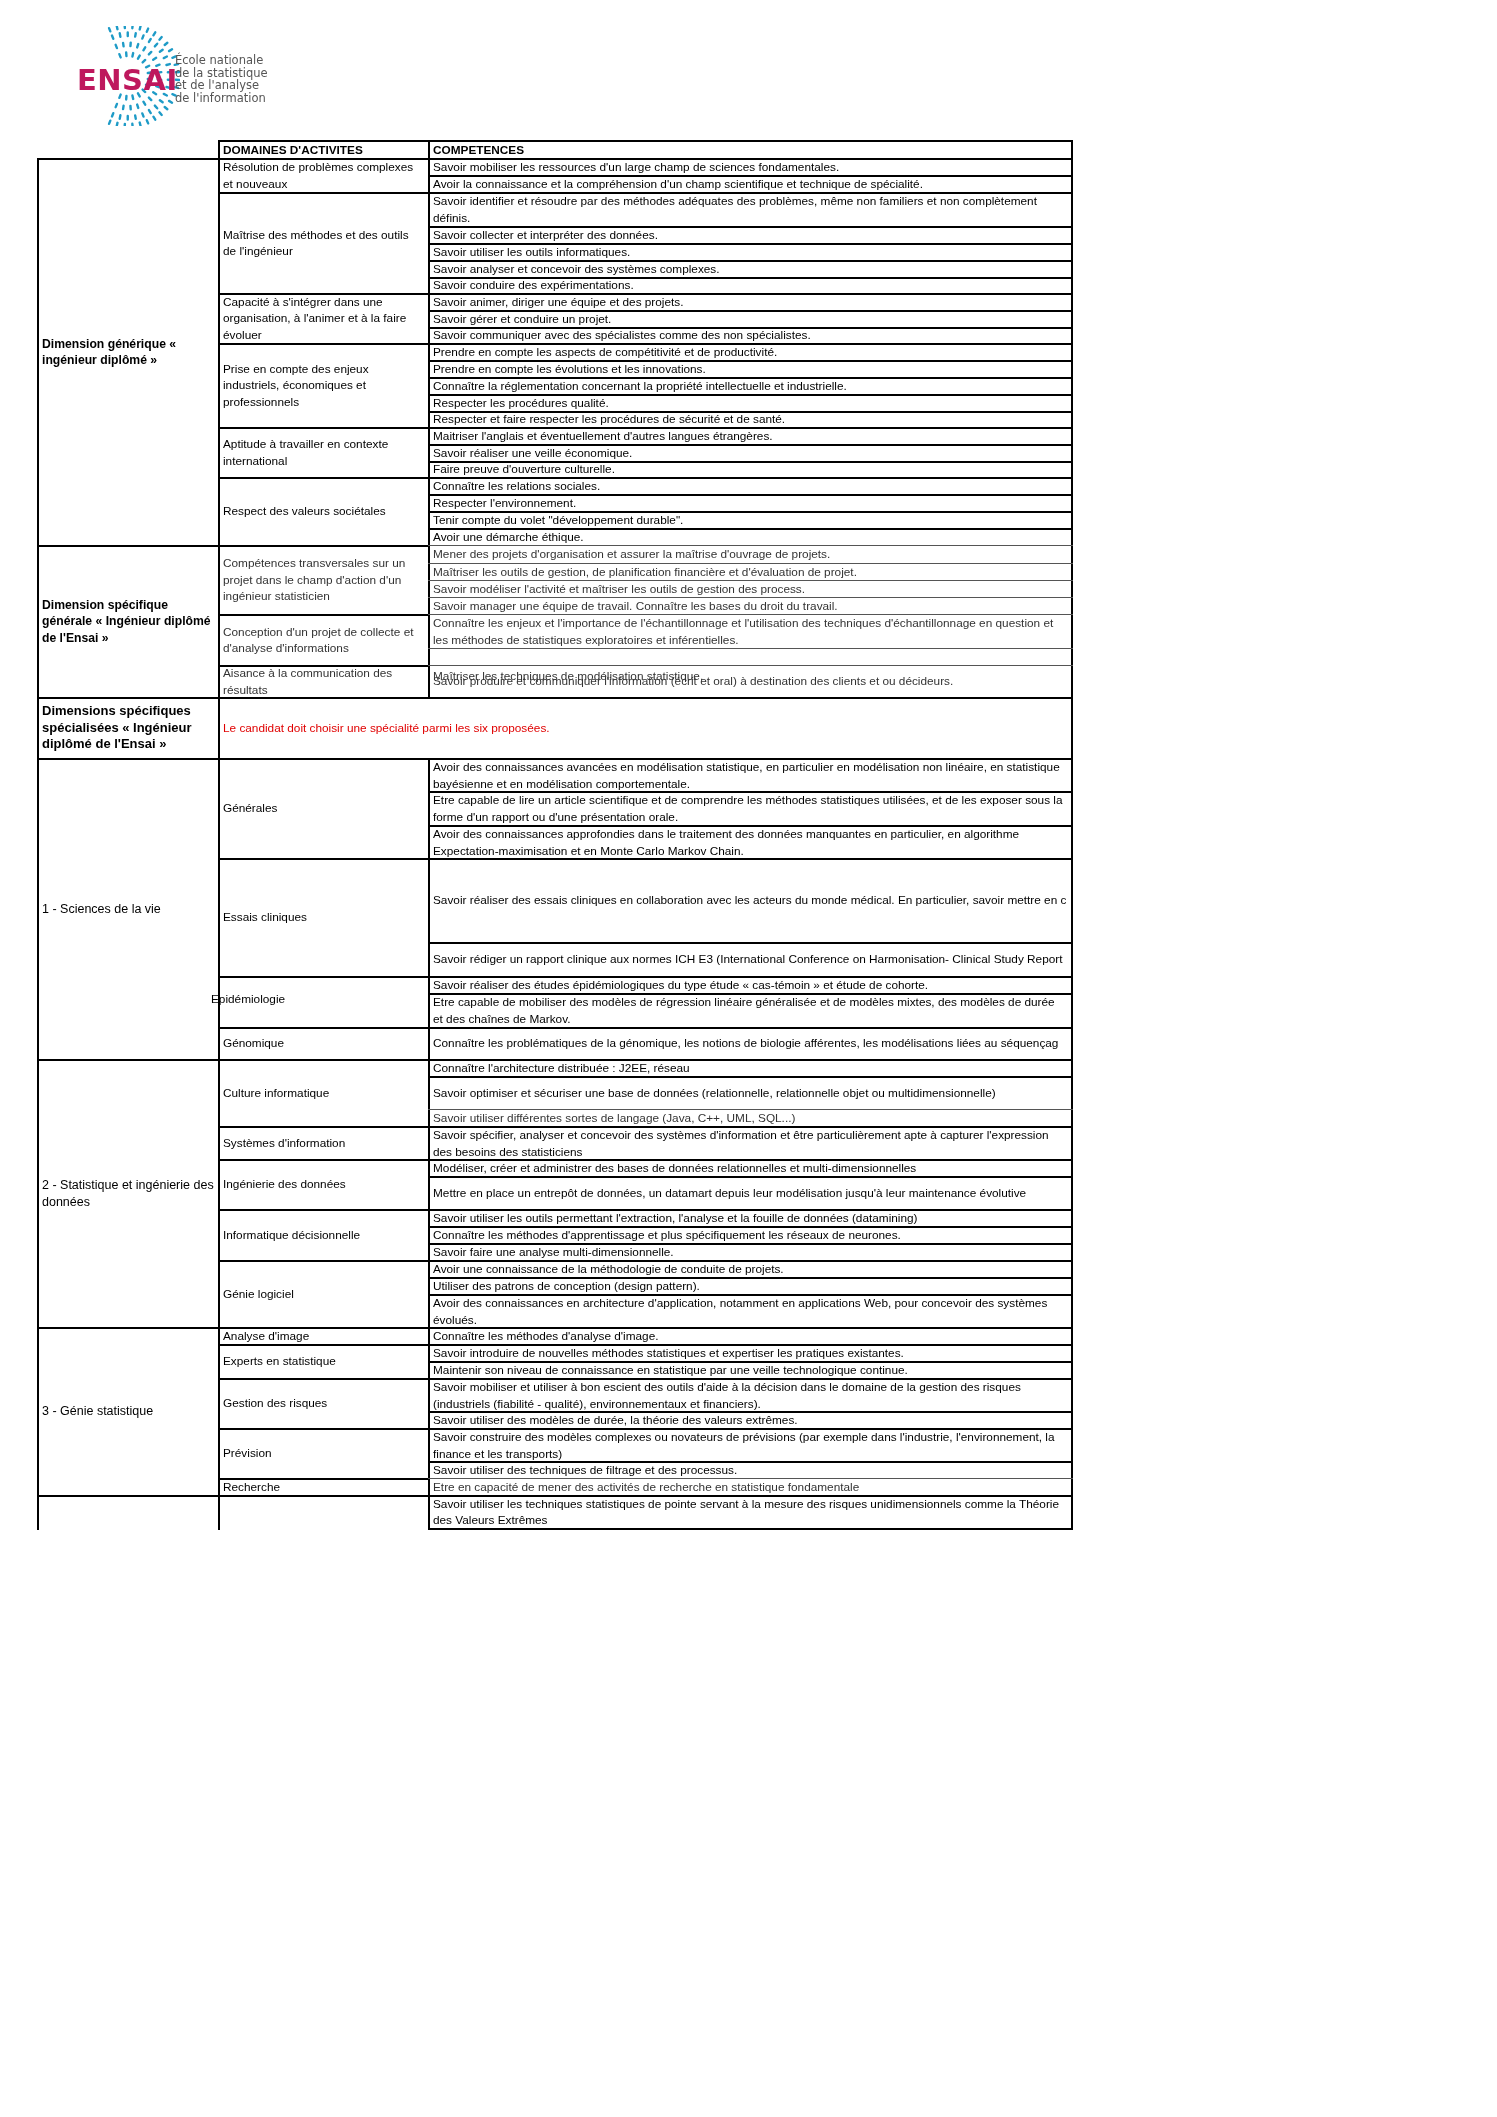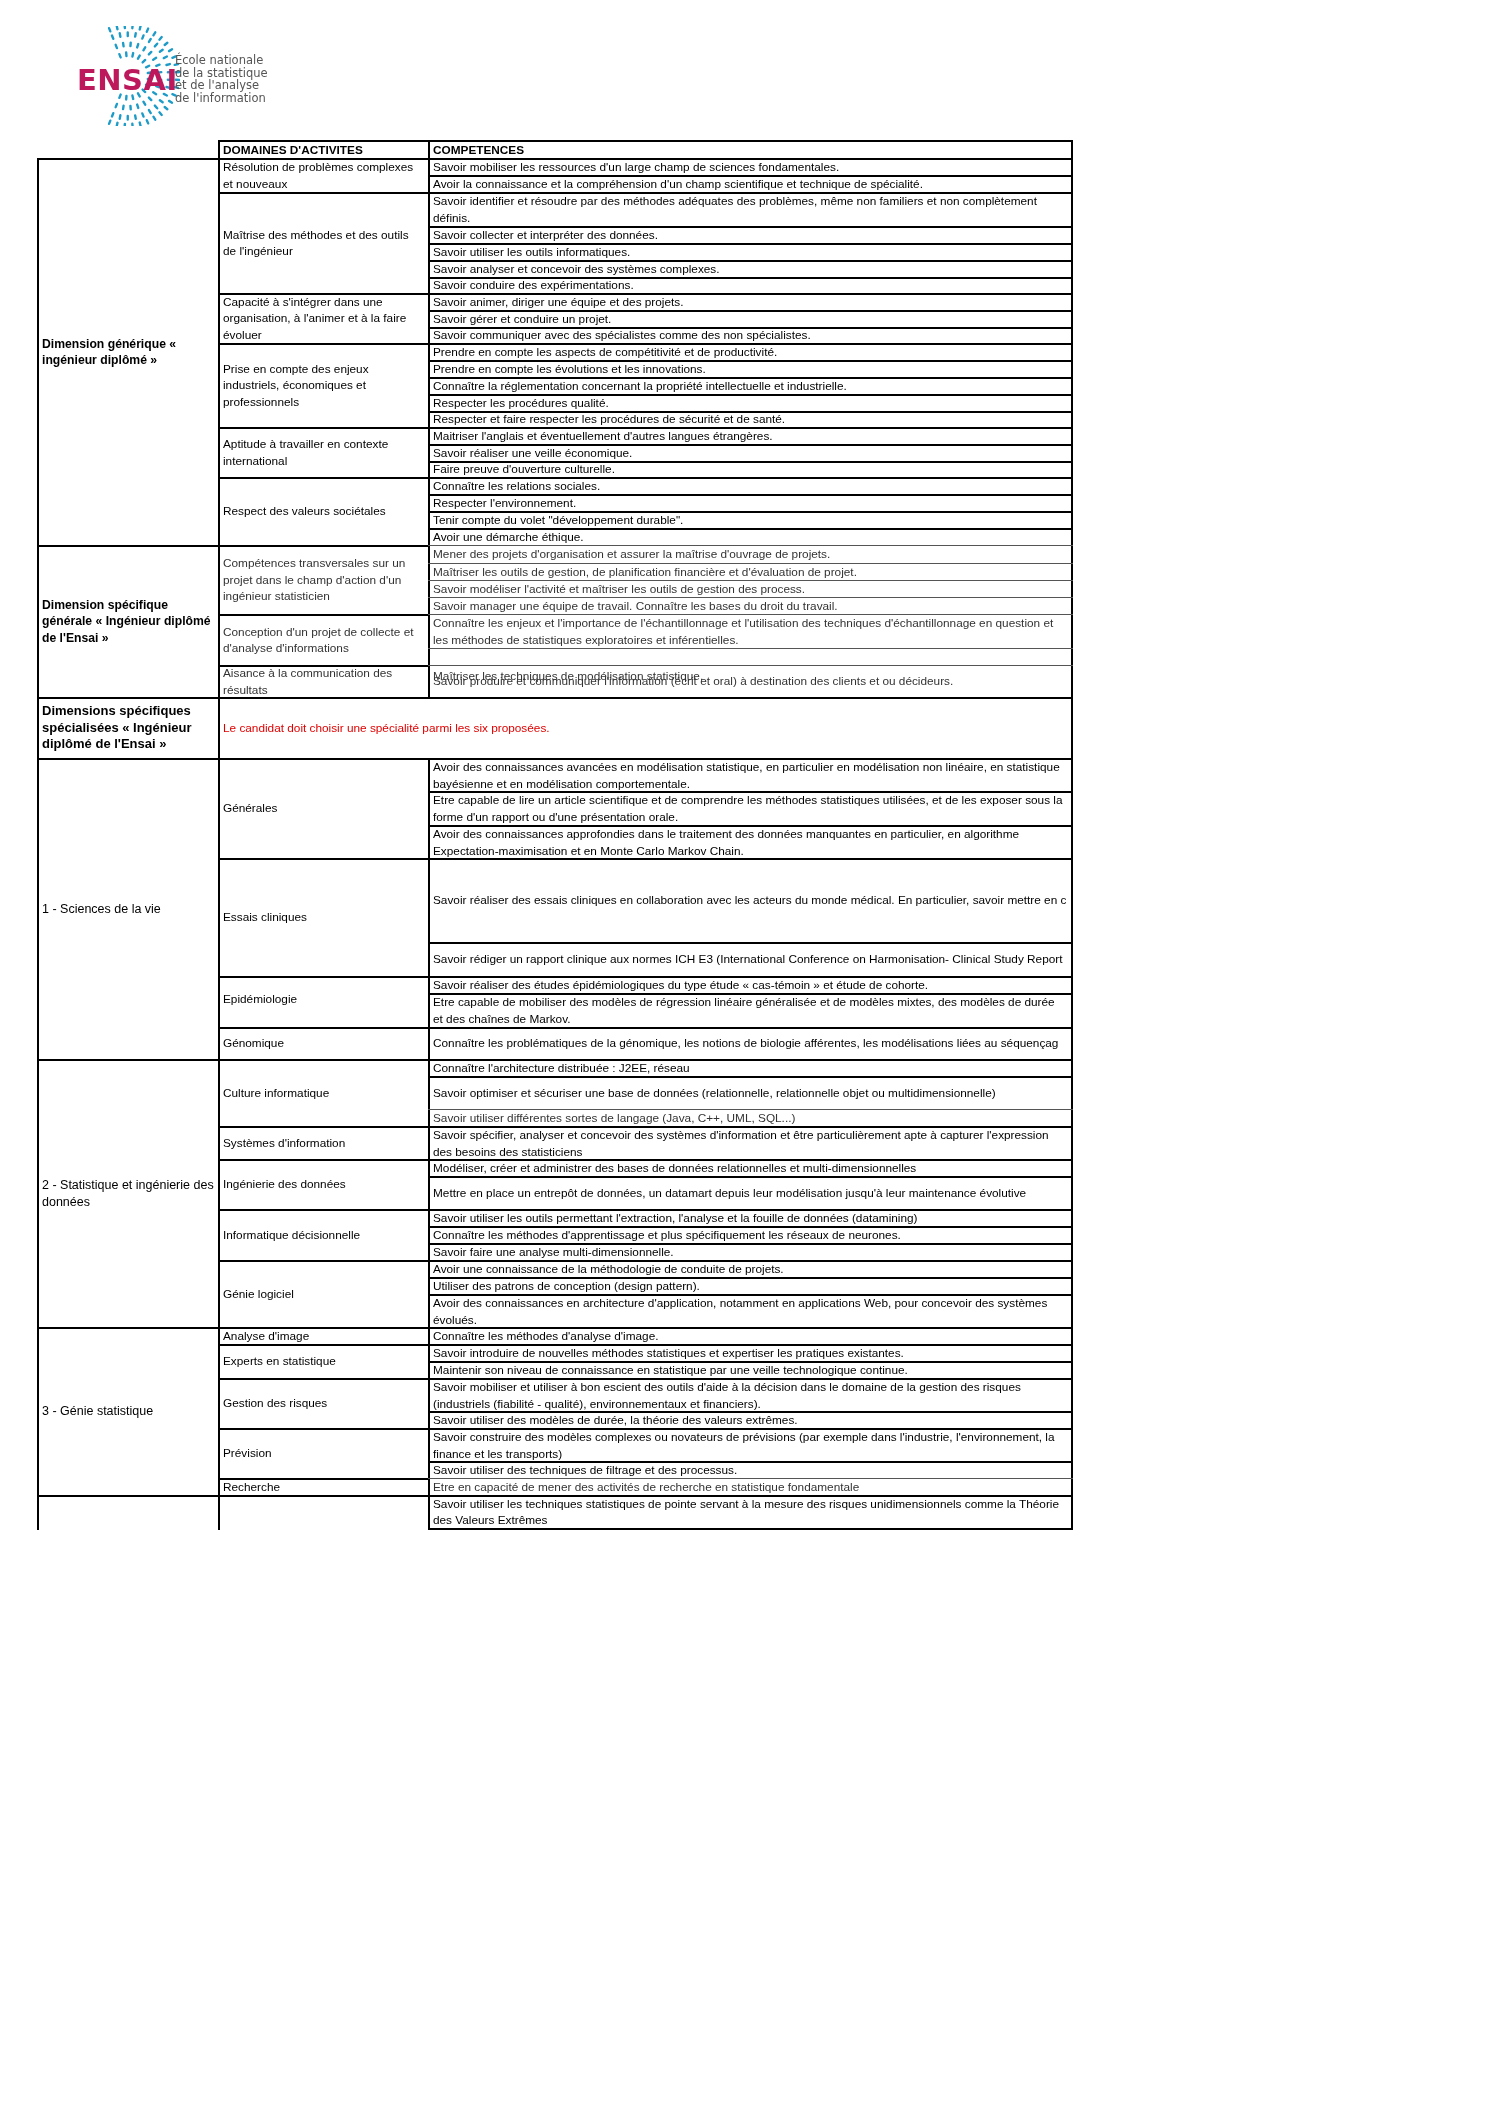--- a/index.html
+++ b/index.html
@@ -245,21 +245,21 @@
     <div class="line" style="left: 428px; top: 825px; width: 645px; height: 2px; background: rgb(0, 0, 0);"></div>
     <div class="cell wrap" style="left: 430px; top: 826px; width: 640px; height: 32px;">Avoir des connaissances approfondies dans le traitement des données manquantes en particulier, en algorithme Expectation-maximisation et en Monte Carlo Markov Chain.</div>
     <div class="line" style="left: 218px; top: 858px; width: 212px; height: 2px;"></div>
     <div class="cell wrap vc" style="left: 220px; top: 859px; width: 207px; height: 117px;">Essais cliniques</div>
     <div class="line" style="left: 428px; top: 858px; width: 2px; height: 119px;"></div>
     <div class="line" style="left: 428px; top: 858px; width: 645px; height: 2px; background: rgb(0, 0, 0);"></div>
     <div class="cell vc" style="left: 430px; top: 859px; width: 640px; height: 83px;">Savoir réaliser des essais cliniques en collaboration avec les acteurs du monde médical. En particulier, savoir mettre en c</div>
     <div class="line" style="left: 428px; top: 942px; width: 645px; height: 2px; background: rgb(0, 0, 0);"></div>
     <div class="cell vc" style="left: 430px; top: 943px; width: 640px; height: 33px;">Savoir rédiger un rapport clinique aux normes ICH E3 (International Conference on Harmonisation- Clinical Study Report</div>
     <div class="line" style="left: 218px; top: 976px; width: 212px; height: 2px;"></div>
-    <div class="cell wrap vc" style="left: 220px; top: 977px; width: 207px; height: 44px;">Epidémiologie</div>
+    <div class="cell wrap vc" style="left: 208px; top: 977px; width: 207px; height: 44px;">Epidémiologie</div>
     <div class="line" style="left: 428px; top: 976px; width: 2px; height: 52px;"></div>
     <div class="line" style="left: 428px; top: 976px; width: 645px; height: 2px; background: rgb(0, 0, 0);"></div>
     <div class="cell vc" style="left: 430px; top: 977px; width: 640px; height: 16px;">Savoir réaliser des études épidémiologiques du type étude «  cas-témoin » et étude de cohorte.</div>
     <div class="line" style="left: 428px; top: 993px; width: 645px; height: 2px; background: rgb(0, 0, 0);"></div>
     <div class="cell wrap" style="left: 430px; top: 994px; width: 640px; height: 33px;">Etre capable de mobiliser des modèles de régression linéaire généralisée et de modèles mixtes, des modèles de durée et des chaînes de Markov.</div>
     <div class="line" style="left: 218px; top: 1027px; width: 212px; height: 2px;"></div>
     <div class="cell wrap vc" style="left: 220px; top: 1028px; width: 207px; height: 31px;">Génomique</div>
     <div class="line" style="left: 428px; top: 1027px; width: 2px; height: 33px;"></div>
     <div class="line" style="left: 428px; top: 1027px; width: 645px; height: 2px; background: rgb(0, 0, 0);"></div>
     <div class="cell vc" style="left: 430px; top: 1028px; width: 640px; height: 31px;">Connaître les problématiques de la génomique, les notions de biologie afférentes, les modélisations liées au séquençag</div>

